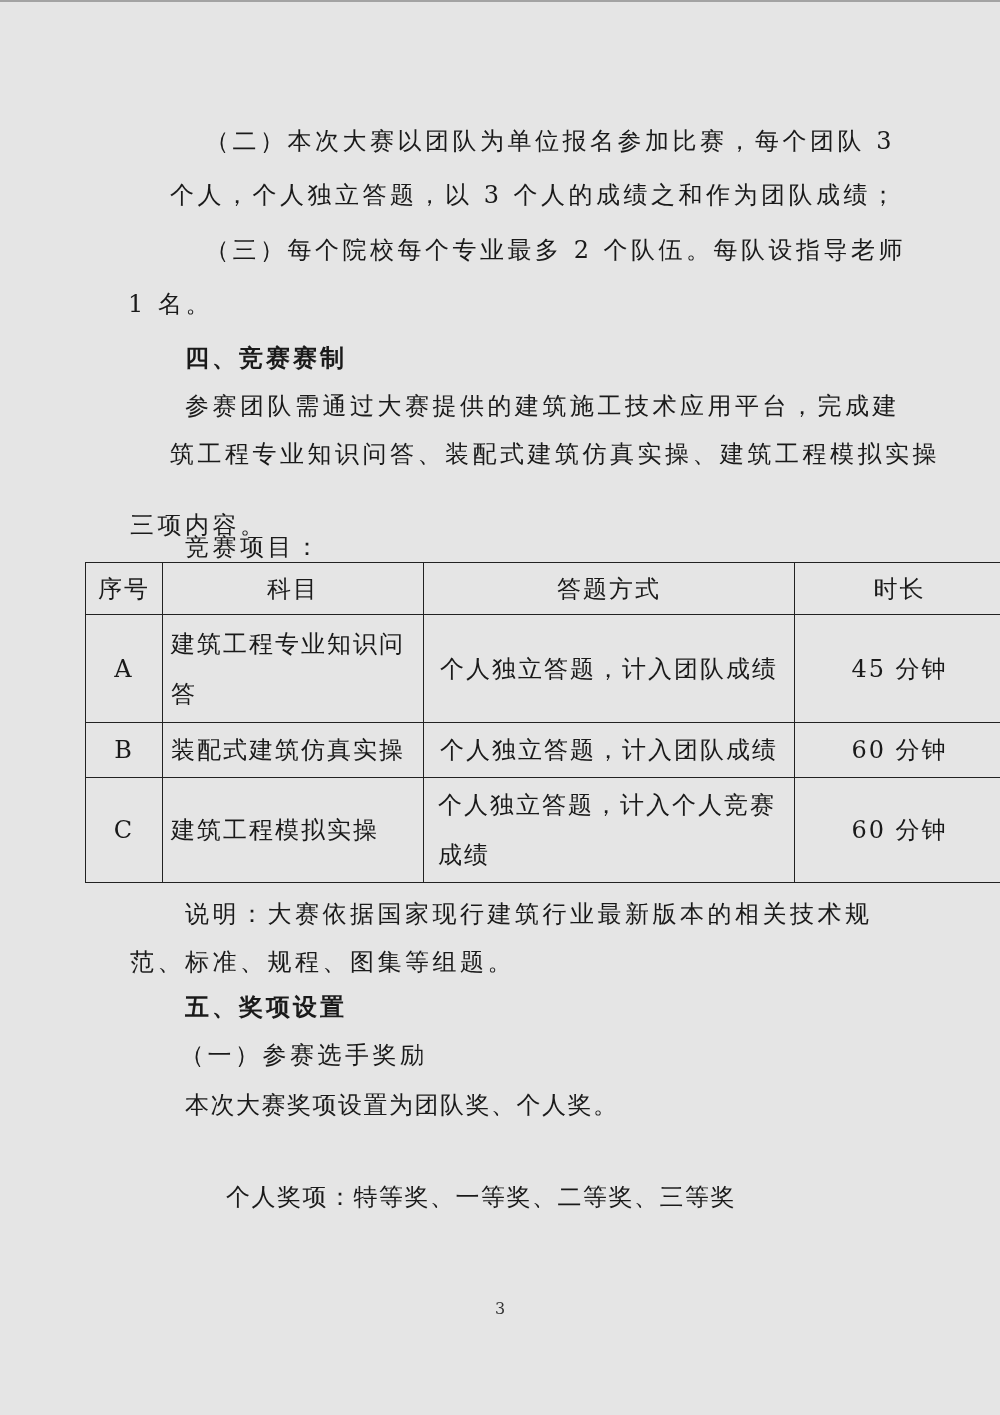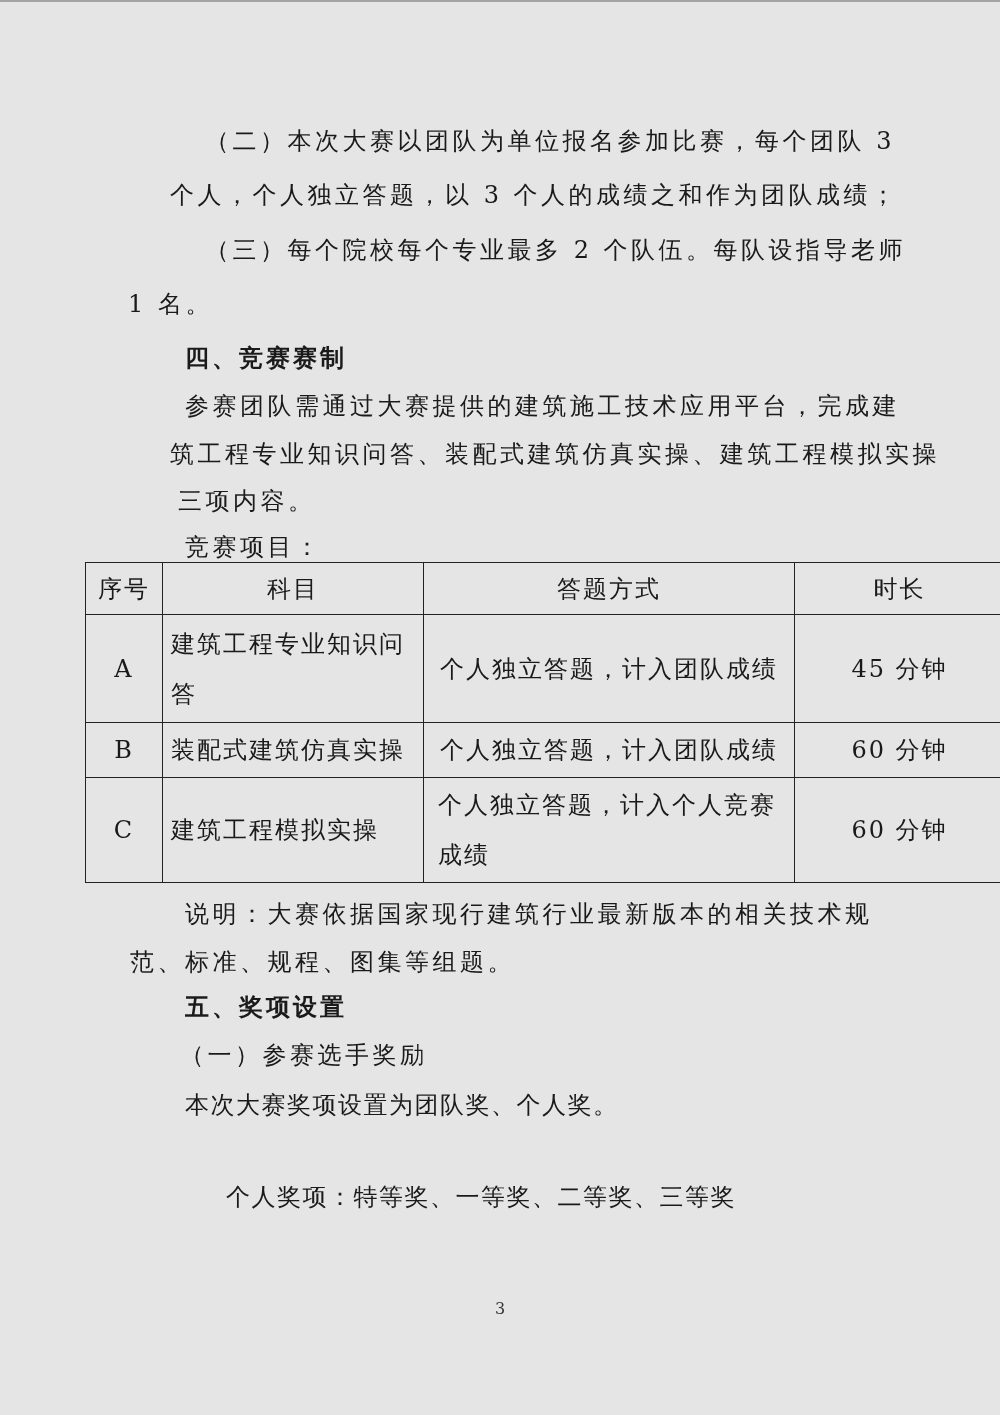--- a/index.html
+++ b/index.html
@@ -19,21 +19,21 @@
 <div class="page">
 
   <div class="p" style="left:205px;top:124px;">（二）本次大赛以团队为单位报名参加比赛，每个团队 3</div>
   <div class="p" style="left:130px;top:178px;margin-left:40px;">个人，个人独立答题，以 3 个人的成绩之和作为团队成绩；</div>
   <div class="p" style="left:205px;top:233px;">（三）每个院校每个专业最多 2 个队伍。每队设指导老师</div>
   <div class="p" style="left:128px;top:287px;">1 名。</div>
 
   <div class="p h" style="left:185px;top:341px;">四、竞赛赛制</div>
   <div class="p" style="left:185px;top:389px;">参赛团队需通过大赛提供的建筑施工技术应用平台，完成建</div>
   <div class="p" style="left:130px;top:437px;margin-left:40px;">筑工程专业知识问答、装配式建筑仿真实操、建筑工程模拟实操</div>
-  <div class="p" style="left:130px;top:484px;margin-left:48px;">三项内容。</div>
+  <div class="p" style="left:130px;top:508px;">三项内容。</div>
   <div class="p" style="left:185px;top:530px;">竞赛项目：</div>
 
   <table class="items">
     <tbody>
         <tr style="height:52px;">
       <th style="width:76px;">序号</th>
       <th style="width:260px;">科目</th>
       <th style="width:370px;">答题方式</th>
       <th>时长</th>
     </tr>

